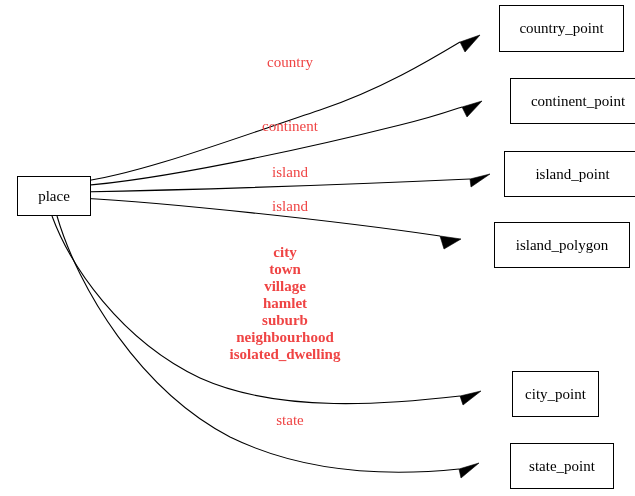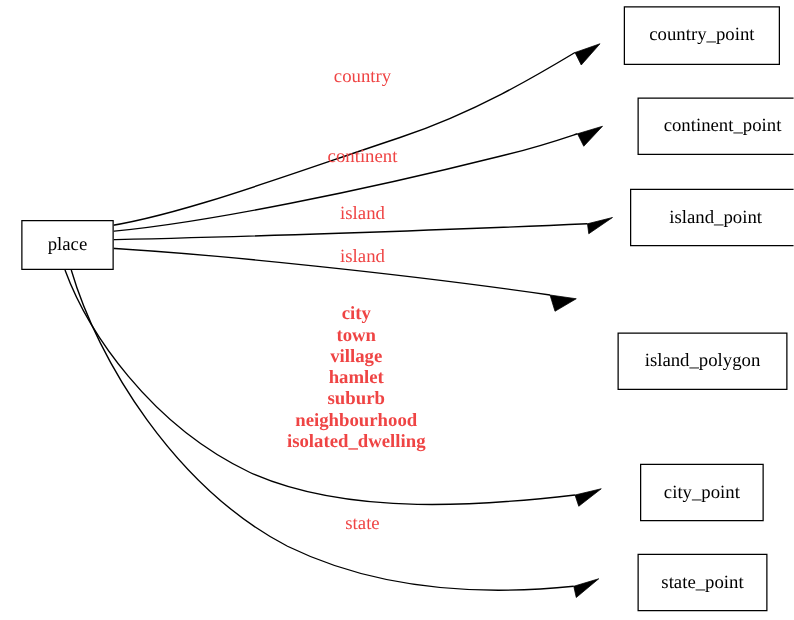--- a/index.html
+++ b/index.html
@@ -101,24 +101,24 @@
       </div>
       <div class="node-box" style="left: 499px; top: 5px; width: 125px; height: 47px;">
         <span>country_point</span>
       </div>
       <div class="node-box" style="left: 494px; top: 78px; width: 136px; height: 46px; margin-left: 16px;">
         <span>continent_point</span>
       </div>
       <div class="node-box" style="left: 504px; top: 151px; width: 137px; height: 46px;">
         <span>island_point</span>
       </div>
-      <div class="node-box" style="left: 494px; top: 222px; width: 136px; height: 46px; margin-top: 44px;">
+      <div class="node-box" style="left: 494px; top: 222px; width: 136px; height: 46px;">
         <span>island_polygon</span>
       </div>
-      <div class="node-box" style="left: 512px; top: 371px; width: 99px; height: 46px; text-align: center;">
+      <div class="node-box" style="left: 512px; top: 371px; width: 87px; height: 46px; text-align: center;">
         <span>city_point</span>
       </div>
       <div class="node-box" style="left: 510px; top: 443px; width: 104px; height: 46px;">
         <span>state_point</span>
       </div>
     </div>
   <div id="labels-layer">
       <div class="edge-label" style="left: 290px; top: 62px;">country</div>
       <div class="edge-label" style="left: 290px; top: 126px; text-align: center;">continent</div>
       <div class="edge-label" style="left: 290px; top: 172px;">island</div>

